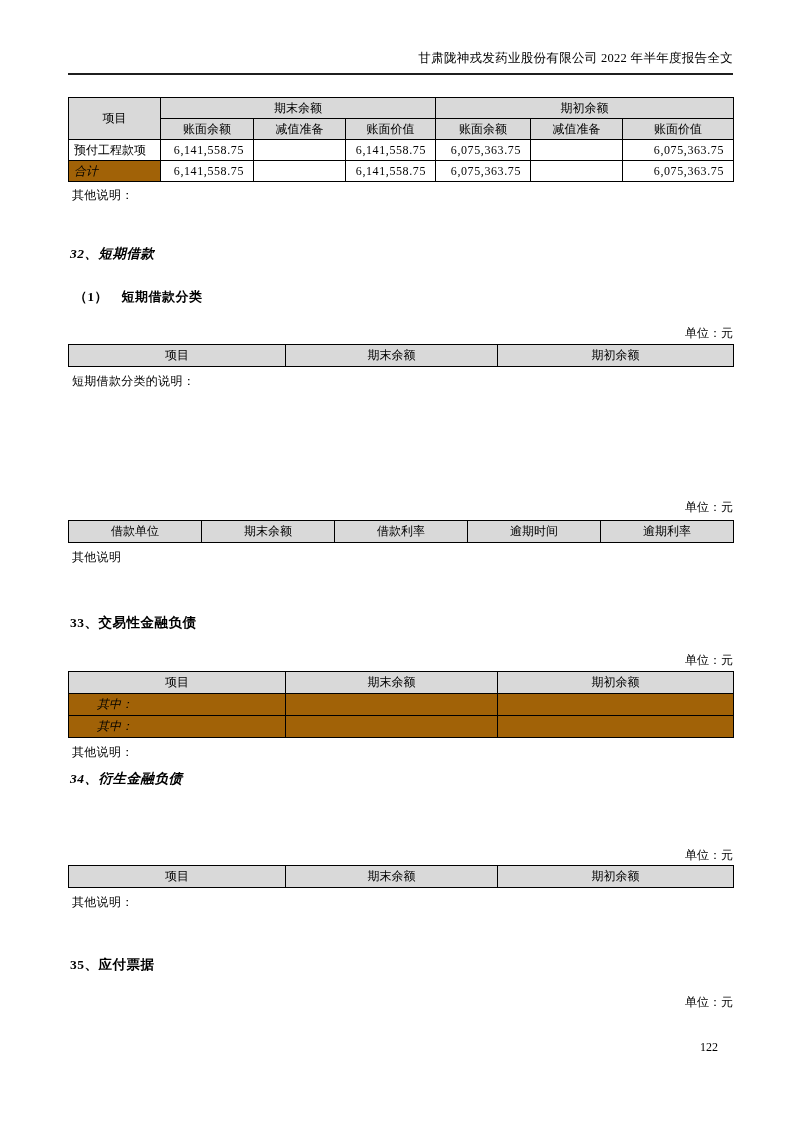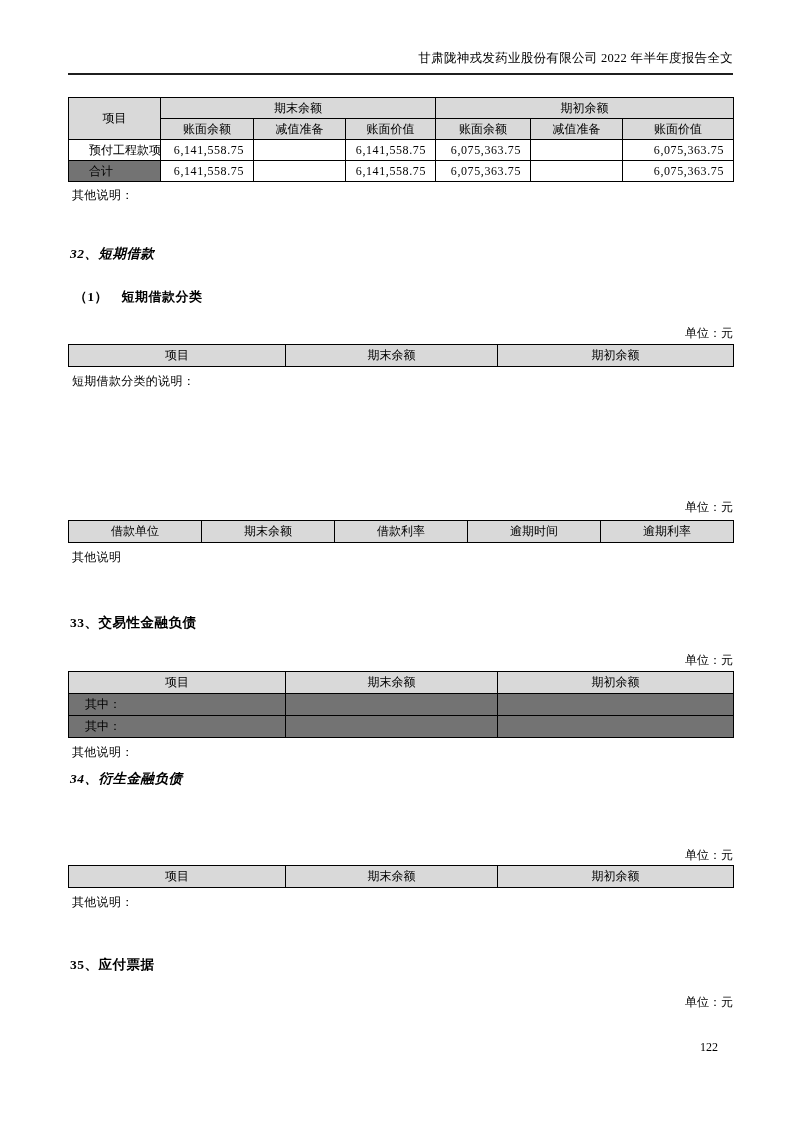--- a/index.html
+++ b/index.html
@@ -24,24 +24,24 @@
   td {
     border: 1px solid #000;
     font-size: 12px;
     height: 20px;
     padding: 0 4px;
     overflow: hidden;
     white-space: nowrap;
     vertical-align: middle;
   }
   .th { background: #d9d9d9; text-align: center; }
-  .gray { background: #737373; }
+  .gray { background: #a16207; font-style: italic; }
   .num { text-align: right; padding-right: 9px; letter-spacing: 0.6px; }
-  .item-cell { text-align: left; padding-left: 20px; }
-  .indent-cell { text-align: left; padding-left: 16px; }
+  .item-cell { text-align: left; padding-left: 5px; }
+  .indent-cell { text-align: left; padding-left: 28px; }
 
   .sec-title { font-weight: bold; font-size: 13.5px; letter-spacing: 0.5px; }
   .sub-title { font-weight: bold; font-size: 13px; letter-spacing: 0.5px; }
   .body-text { font-size: 12px; letter-spacing: 0.3px; }
   .unit-label { text-align: right; font-size: 12px; }
   .page-num { font-size: 12px; }
 </style>
 </head>
 <body>
 

